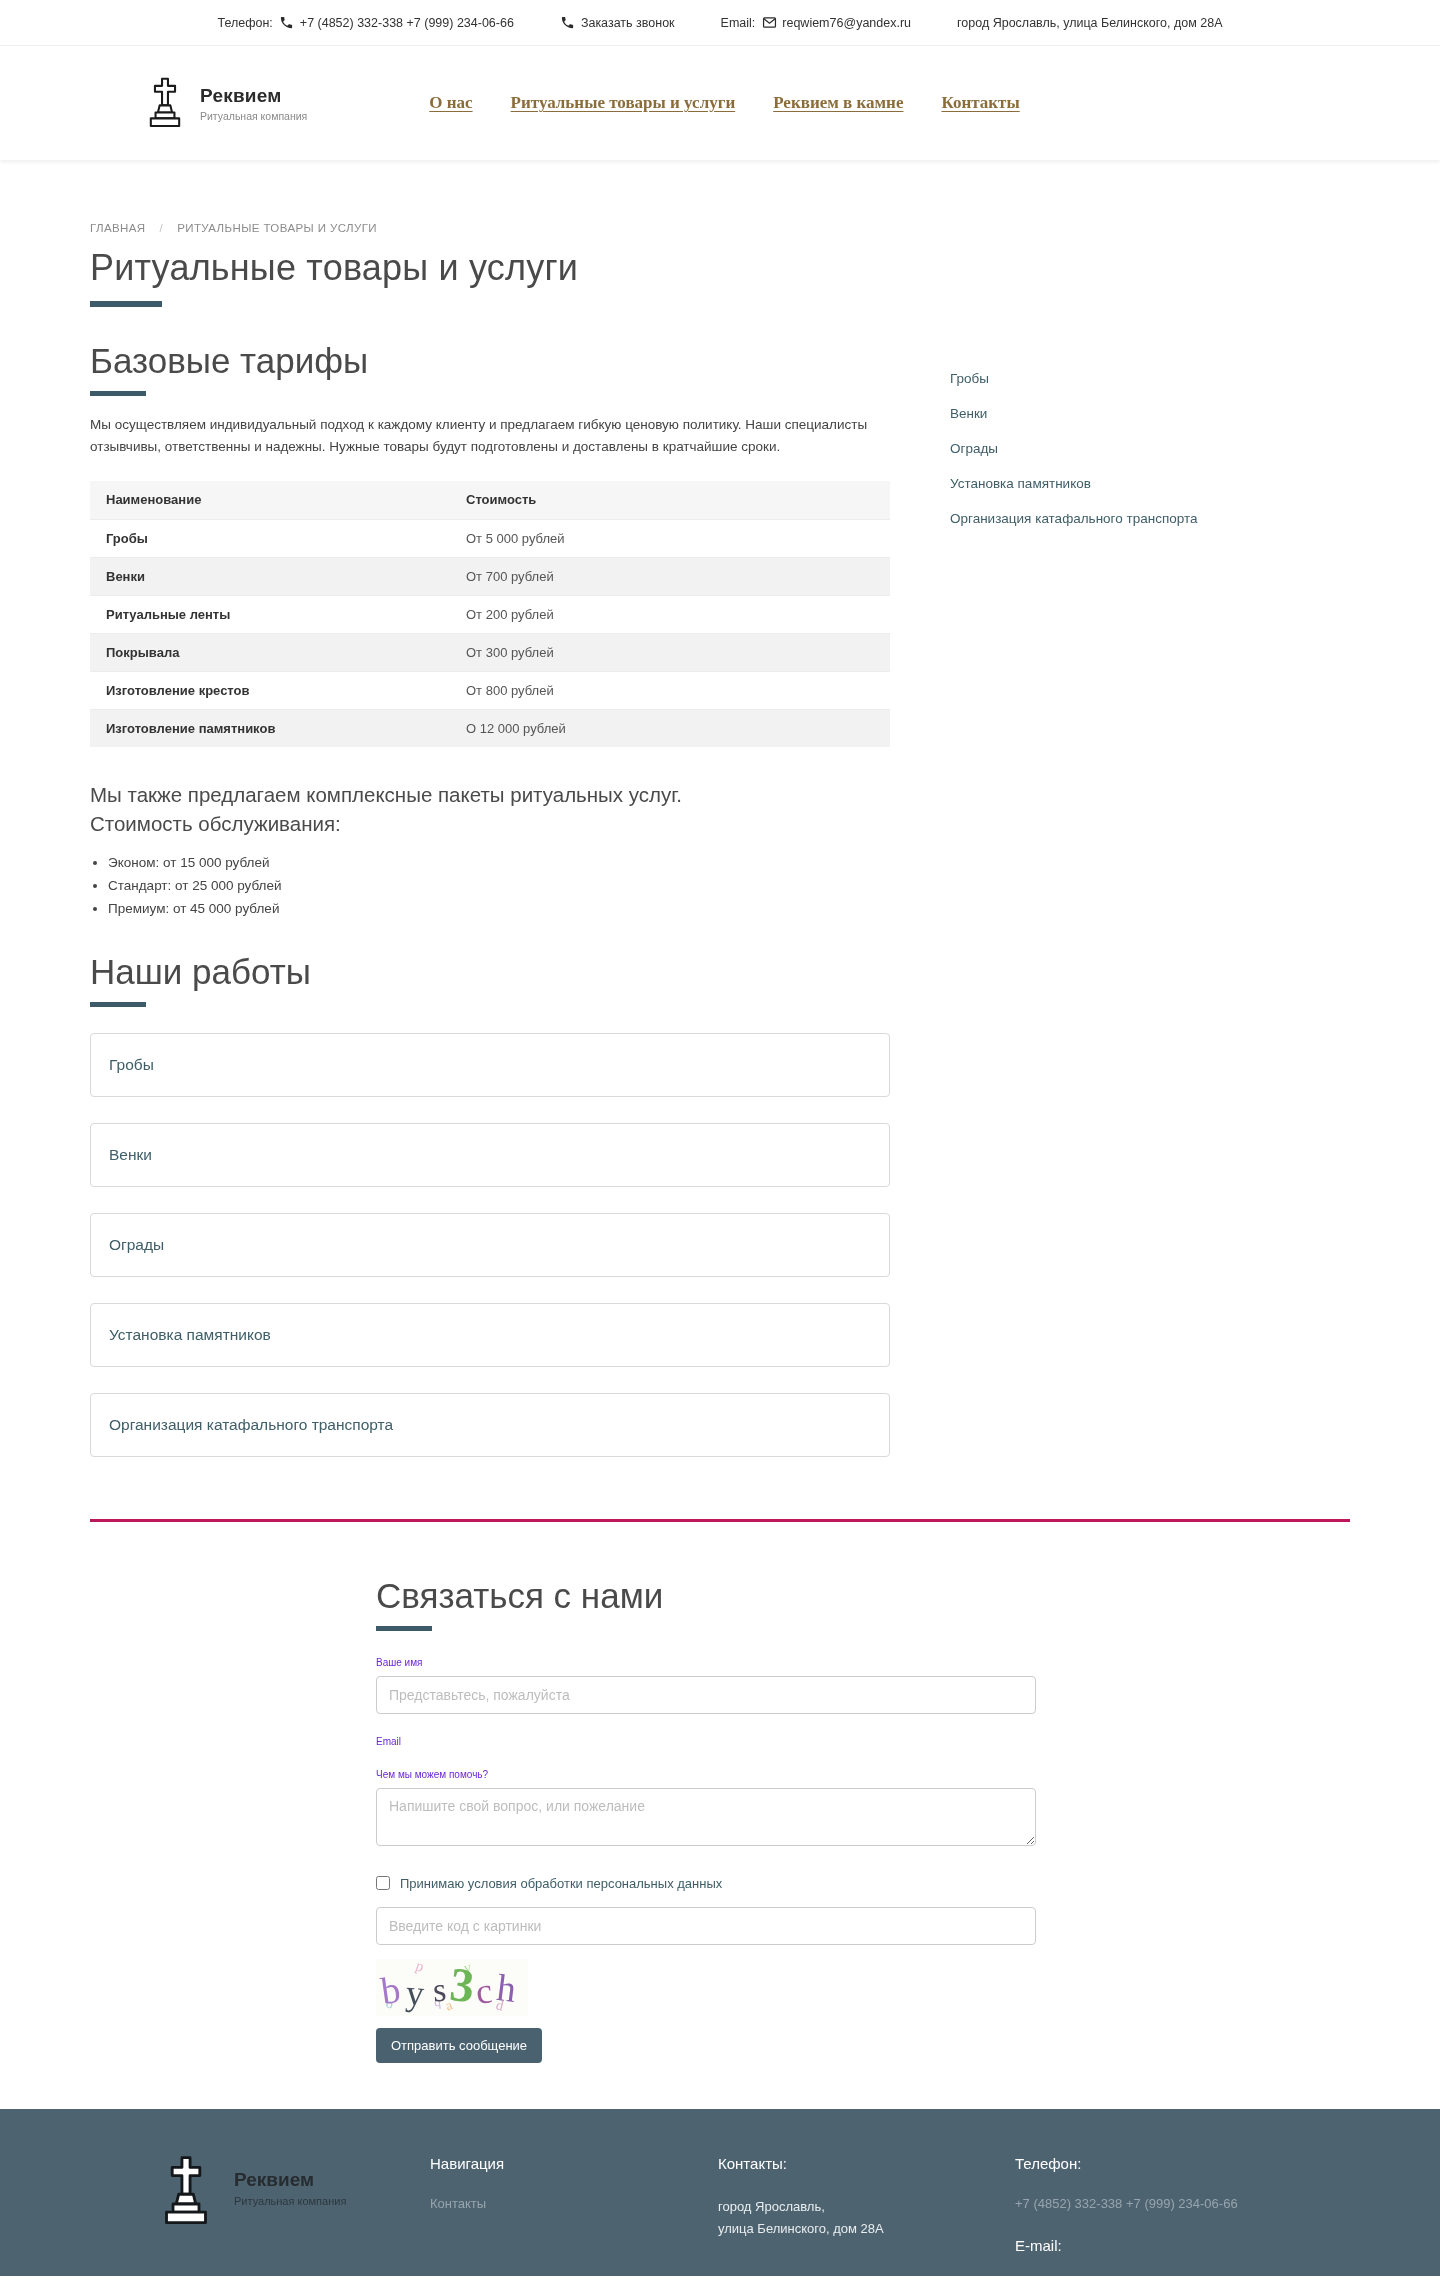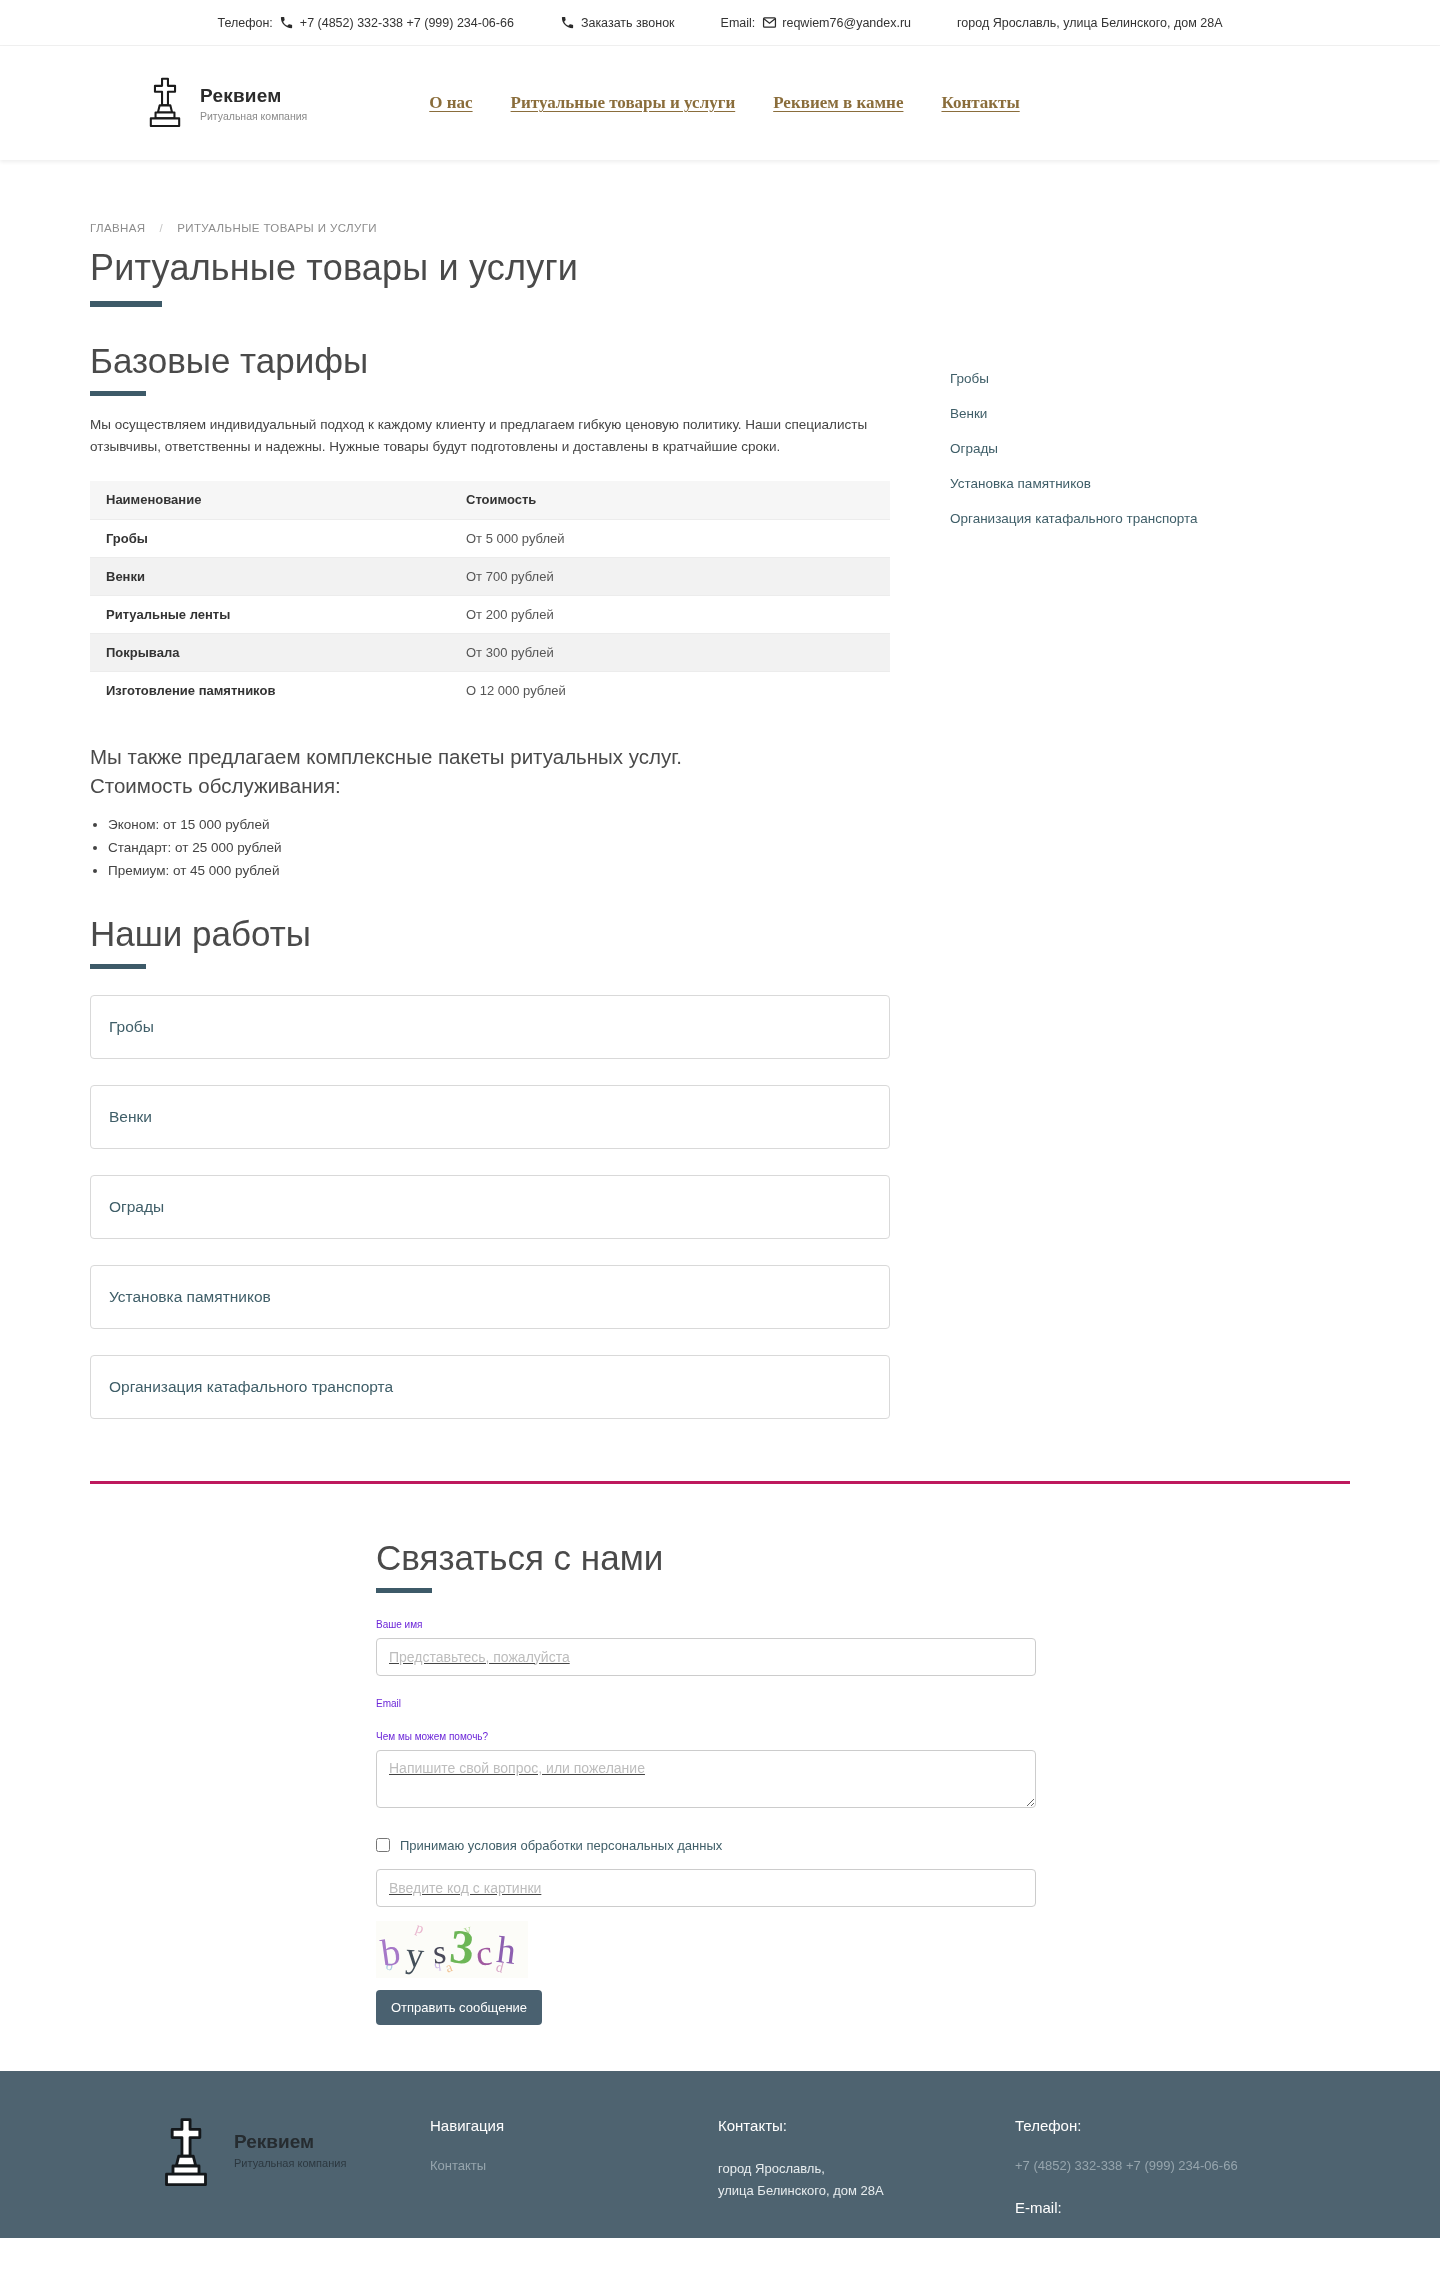--- a/index.html
+++ b/index.html
@@ -82,21 +82,20 @@
 
   
   .bottom-section { margin-top:62px; border-top:3px solid #be185d; padding:54px 0 26px 286px; }
   .form-wrap { width:660px; }
   .form-label { margin-top:22px; font-size:10px; color:#6d28d9; }
   .form-label.first { margin-top:26px; }
   .form-input, .form-textarea {
     margin-top:8px; width:660px; height:38px; border:1px solid #ccc; border-radius:4px;
     padding:0 12px; font-size:14px; color:#444; background:#fff;
     font-family:"Liberation Sans", sans-serif;
-    text-decoration:underline;
   }
   .form-textarea { height:58px; padding-top:9px; resize:vertical; }
   ::placeholder { color:#bdbdbd; opacity:1; }
   .consent-row { margin-top:26px; display:flex; align-items:center; gap:10px; }
   .consent-row input[type=checkbox] { width:14px; height:14px; accent-color:#3d5a68; }
   .consent-row label { font-size:13px; color:#3f5e68;text-align:right; }
   .captcha-input { margin-top:16px; }
   .captcha-img {
     margin-top:14px; width:152px; height:57px; position:relative; overflow:hidden;
     background:#fcfcf8;
@@ -233,20 +232,24 @@
           </tr>
           <tr>
             <td class="name">Ритуальные ленты</td>
             <td class="price">От 200 рублей</td>
           </tr>
           <tr>
             <td class="name">Покрывала</td>
             <td class="price">От 300 рублей</td>
           </tr>
           <tr>
+            <td class="name">Изготовление крестов</td>
+            <td class="price">От 800 рублей</td>
+          </tr>
+          <tr>
             <td class="name">Изготовление памятников</td>
             <td class="price">О 12 000 рублей</td>
           </tr>
         </tbody>
       </table>
 
       <h3 class="packages-h">Мы также предлагаем комплексные пакеты ритуальных услуг. Стоимость обслуживания:</h3>
       <ul class="packages">
         <li>Эконом: от 15 000 рублей</li>
         <li>Стандарт: от 25 000 рублей</li>

